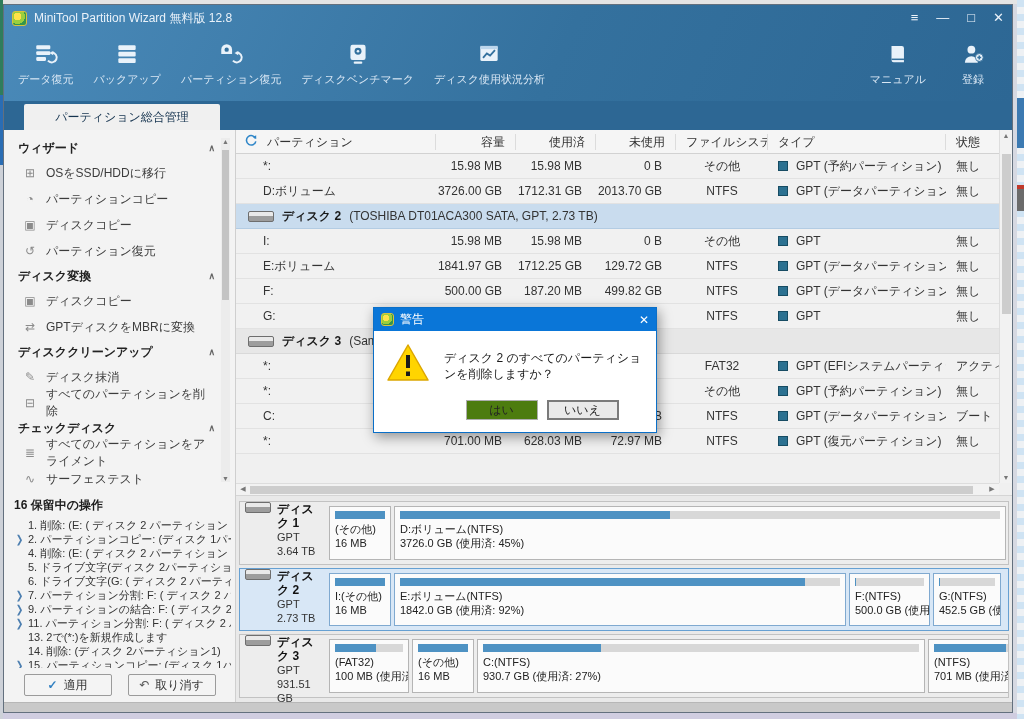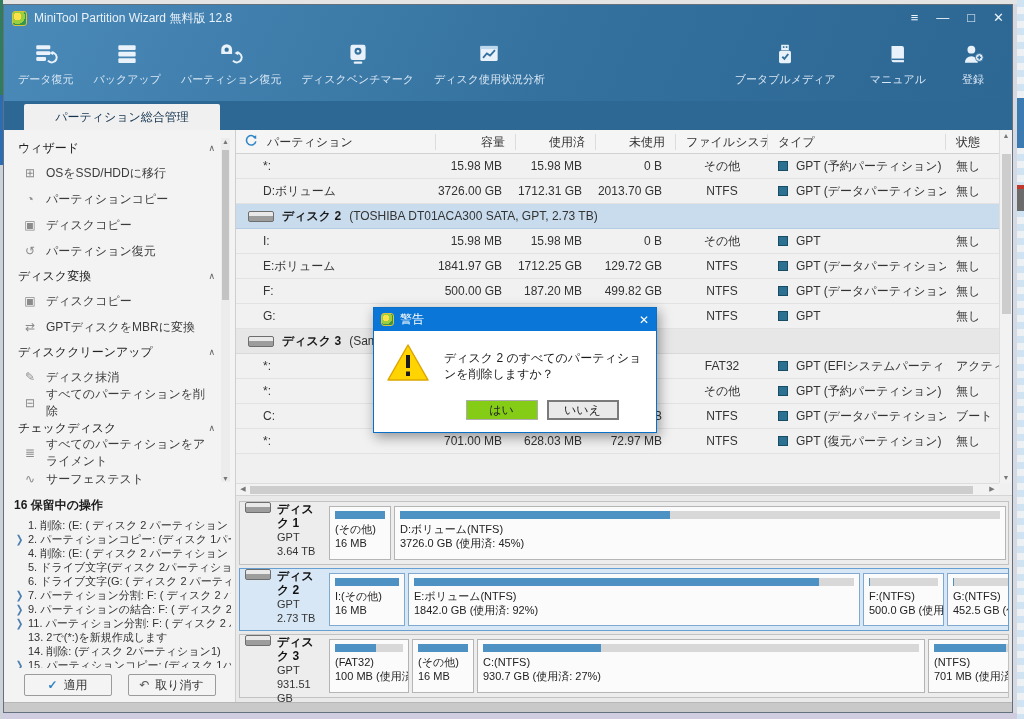--- a/index.html
+++ b/index.html
@@ -38,21 +38,21 @@
   .tab{height:26px;min-width:196px;background:#f0f0f0;color:#15334f;font-size:12px;
     display:flex;align-items:center;justify-content:center;padding:0 18px;border-radius:2px 2px 0 0}
 
   .body{flex:1;display:flex;min-height:0}
 
   
   .sidebar{width:232px;flex:none;background:#f3f3f3;border-right:1px solid #cfcfcf;
     display:flex;flex-direction:column;position:relative}
   .side-sections{padding:6px 20px 0 14px;position:relative}
   .sec-h{display:flex;justify-content:space-between;align-items:center;height:24px;
-    font-weight:normal;font-size:12px;color:#222}
+    font-weight:bold;font-size:12px;color:#222}
   .caret{font-size:9px;color:#666}
   .side-item{display:flex;align-items:center;gap:9px;height:26px;font-size:12px;color:#3c3c3c;padding-left:5px;cursor:default}
   .sicon{width:14px;color:#8b8b8b;font-size:12px;text-align:center;flex:none}
   .side-sb{position:absolute;right:5px;top:8px;width:9px;height:344px;background:#ececec}
   .side-sb .arr{position:absolute;left:0;width:9px;font-size:7px;color:#777;text-align:center}
   .side-sb .thumb{position:absolute;left:1px;top:12px;width:7px;height:150px;background:#c3c3c3}
 
   .pending{flex:1;padding:2px 4px 0 10px;overflow:hidden}
   .pending-title{font-size:12px;font-weight:bold;color:#1c1c1c;margin:3px 0 4px}
   .pitem{display:flex;gap:3px;font-size:11px;color:#333;line-height:14px;white-space:nowrap;overflow:hidden}
@@ -112,21 +112,21 @@
 
   
   .dialog{position:absolute;left:373px;top:307px;width:284px;z-index:40;background:#fff;
     border:1px solid #0a6fc8;box-shadow:2px 4px 12px rgba(0,0,0,.4)}
   .dlg-title{height:23px;background:#0a76d8;display:flex;align-items:center;gap:6px;padding:0 7px;color:#fff;font-size:12px}
   .dlg-close{margin-left:auto;font-size:12px;cursor:default}
   .dlg-body{padding:11px 10px 10px 12px}
   .dlg-row{display:flex;align-items:flex-start;gap:14px}
   .dlg-msg{font-size:12px;color:#1a1a1a;margin-top:8px;line-height:16px}
   .dlg-buttons{display:flex;gap:9px;justify-content:center;margin:12px 0 2px 52px}
-  .dbtn{width:72px;height:20px;background:#84cc16;border:1px solid #aeaeae;font-size:12px;color:#222;
+  .dbtn{width:72px;height:20px;background:#4d7c0f;border:1px solid #aeaeae;font-size:12px;color:#222;
     display:flex;align-items:center;justify-content:center;cursor:default}
   .dbtn.focus{border:2px solid #7a7a7a;background:#e9e9e9}
 </style>
 </head>
 <body>
 
 <div class="bg-top"></div>
 <div class="bg-bottom"></div>
 <div class="bg-left"></div>
 <div class="bg-right">
@@ -205,32 +205,20 @@
                 <polyline points="6.5,15.5 10,11.5 13,13.5 17.5,8.5" stroke="#34719e" stroke-width="1.7" fill="none"></polyline>
               </svg>
             </span>
           <span>ディスク使用状況分析</span>
         </div>
       </div>
       <div class="tgroup right">
         <div class="titem">
           <span>
               <svg width="26" height="26" viewBox="0 0 24 24">
-                <rect x="8.5" y="3.5" width="7" height="5" fill="#e9f2fa"></rect>
-                <rect x="10" y="4.8" width="1.5" height="1.6" fill="#34719e"></rect>
-                <rect x="12.7" y="4.8" width="1.5" height="1.6" fill="#34719e"></rect>
-                <rect x="6.5" y="9" width="11" height="11.5" rx="1.5" fill="#e9f2fa"></rect>
-                <path d="M9.5 14.5 l2 2 3.5-4.5" stroke="#34719e" stroke-width="1.8" fill="none"></path>
-              </svg>
-            </span>
-          <span>ブータブルメディア</span>
-        </div>
-        <div class="titem">
-          <span>
-              <svg width="26" height="26" viewBox="0 0 24 24">
                 <path d="M6 4.5 h9.5 a2 2 0 0 1 2 2 v13 h-9.5 a2 2 0 0 1 -2 -2 z" fill="#e9f2fa"></path>
                 <rect x="6" y="16.2" width="11.5" height="1.4" fill="#34719e"></rect>
               </svg>
             </span>
           <span>マニュアル</span>
         </div>
         <div class="titem">
           <span>
               <svg width="26" height="26" viewBox="0 0 24 24">
                 <circle cx="10.5" cy="8" r="3.6" fill="#e9f2fa"></circle>
@@ -565,21 +553,21 @@
           <div class="drow sel">
             <div class="dlegend">
               <span class="hdd"></span>
               <div class="dtexts">
                 <div class="dlabel">ディスク 2</div>
                 <div class="dtype">GPT</div>
                 <div class="dsize">2.73 TB</div>
               </div>
             </div>
             <div class="dblocks">
-              <div class="dblock" style="width: 76px;">
+              <div class="dblock" style="width: 62px;">
                 <div class="dbar">
                   <div class="dfill" style="width: 100%;"></div>
                 </div>
                 <div class="dl1">I:(その他)</div>
                 <div class="dl2">16 MB</div>
               </div>
               <div class="dblock" style="width: 452px;">
                 <div class="dbar">
                   <div class="dfill" style="width: 92%;"></div>
                 </div>

